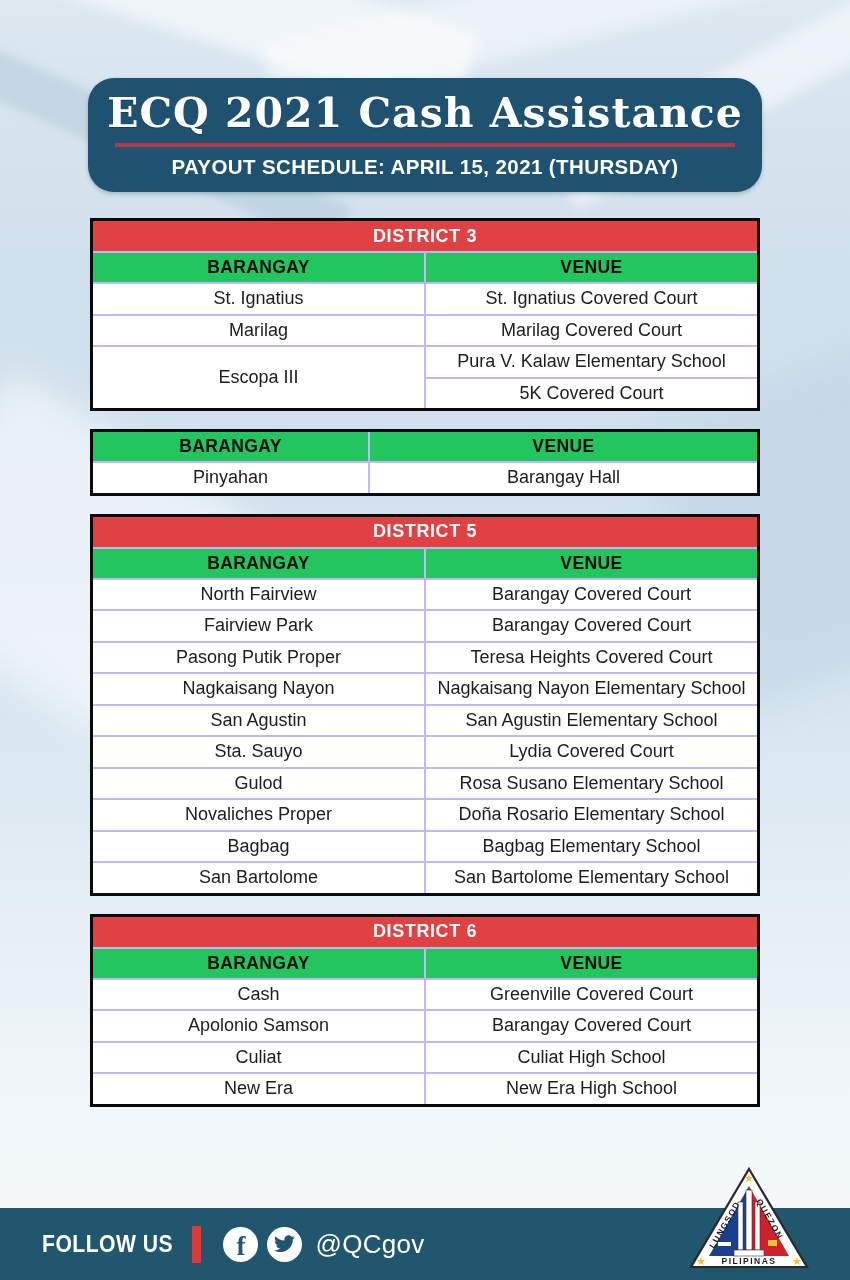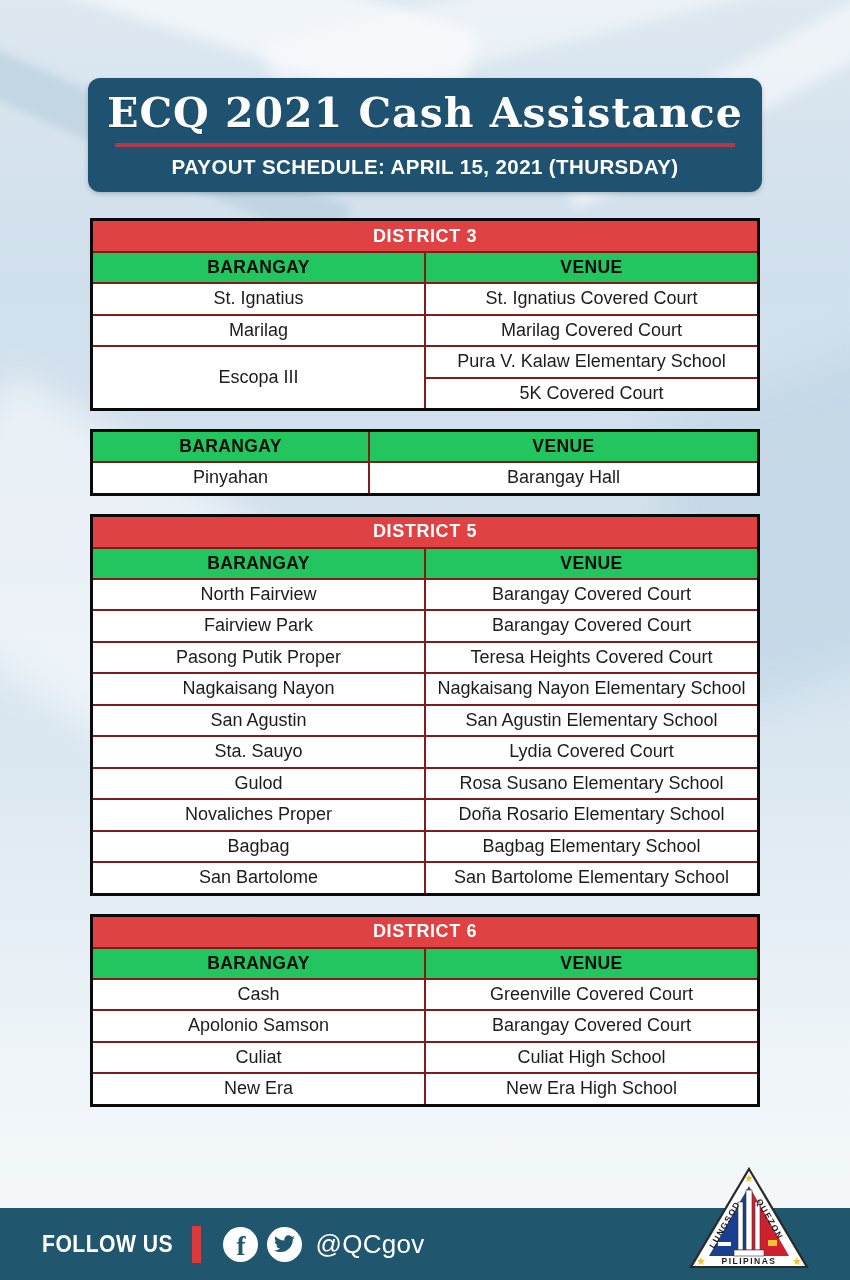--- a/index.html
+++ b/index.html
@@ -13,38 +13,38 @@
   .bg-s1{left:-120px;top:-60px;width:600px;height:90px;background:rgba(255,255,255,.55);transform:rotate(18deg);filter:blur(6px);}
   .bg-s2{left:260px;top:-40px;width:700px;height:70px;background:rgba(255,255,255,.45);transform:rotate(-14deg);filter:blur(7px);}
   .bg-s3{left:-60px;top:120px;width:420px;height:46px;background:rgba(173,199,218,.5);transform:rotate(24deg);filter:blur(5px);}
   .bg-s4{left:540px;top:60px;width:420px;height:54px;background:rgba(255,255,255,.5);transform:rotate(-28deg);filter:blur(6px);}
   .bg-s5{left:-80px;top:430px;width:300px;height:260px;background:rgba(255,255,255,.55);transform:rotate(32deg);filter:blur(18px);}
   .bg-s6{left:680px;top:380px;width:260px;height:300px;background:rgba(190,212,228,.6);transform:rotate(-20deg);filter:blur(20px);}
 
   
   .banner{
     position:absolute;left:88px;top:78px;width:674px;height:114px;
-    background:#1e5270;border-radius:12px;box-shadow:0 2px 4px rgba(20,50,70,.25);
+    background:#1e5270;border-radius:26px;box-shadow:0 2px 4px rgba(20,50,70,.25);
     display:flex;flex-direction:column;align-items:center;justify-content:center;
   }
   .banner-title{
     font-family:"DejaVu Serif","Liberation Serif",serif;font-weight:bold;
     font-size:41px;color:#fdfdfd;letter-spacing:1px;line-height:1;margin-top:2px;
     text-shadow:0 1px 0 rgba(0,0,0,.25);white-space:nowrap;
   }
   .banner-rule{width:620px;height:4px;background:#b2394a;margin:9px 0 8px 0;}
   .banner-sub{font-size:20.5px;font-weight:bold;color:#ffffff;letter-spacing:.4px;white-space:nowrap;}
 
   
   .districts{position:absolute;left:90px;top:218px;width:670px;}
   table.dist{
     width:670px;border-collapse:collapse;margin-bottom:18px;
     table-layout:fixed;background:#ffffff;border:3px solid #0a0a0a;
   }
-  table.dist td{border:2px solid #7f1d1d;text-align:center;vertical-align:middle;padding:0 6px;overflow:hidden;}
+  table.dist td{border:2px solid #c4b5fd;text-align:center;vertical-align:middle;padding:0 6px;overflow:hidden;}
   td.dh{height:30px;background:#e04243;color:#ffffff;font-weight:bold;font-size:18px;letter-spacing:.6px;}
   td.ch{height:29px;background:#22c55e;color:#0d0d0d;font-weight:bold;font-size:17.5px;letter-spacing:.4px;}
   td.bc,td.vc{height:29.5px;color:#1c1c1c;font-size:18px;}
   .col-b{width:263px;}
 
   
   .footer-band{position:absolute;left:0;top:1208px;width:850px;height:72px;background:#20576f;}
   .footer-content{position:absolute;left:42px;top:1222px;display:flex;align-items:center;height:44px;}
   .follow-us{color:#ffffff;font-weight:bold;font-size:23px;letter-spacing:.5px;transform:scaleX(.92);transform-origin:left;}
   .red-bar{width:9px;height:37px;background:#d93a3c;margin:0 22px 0 8px;}

